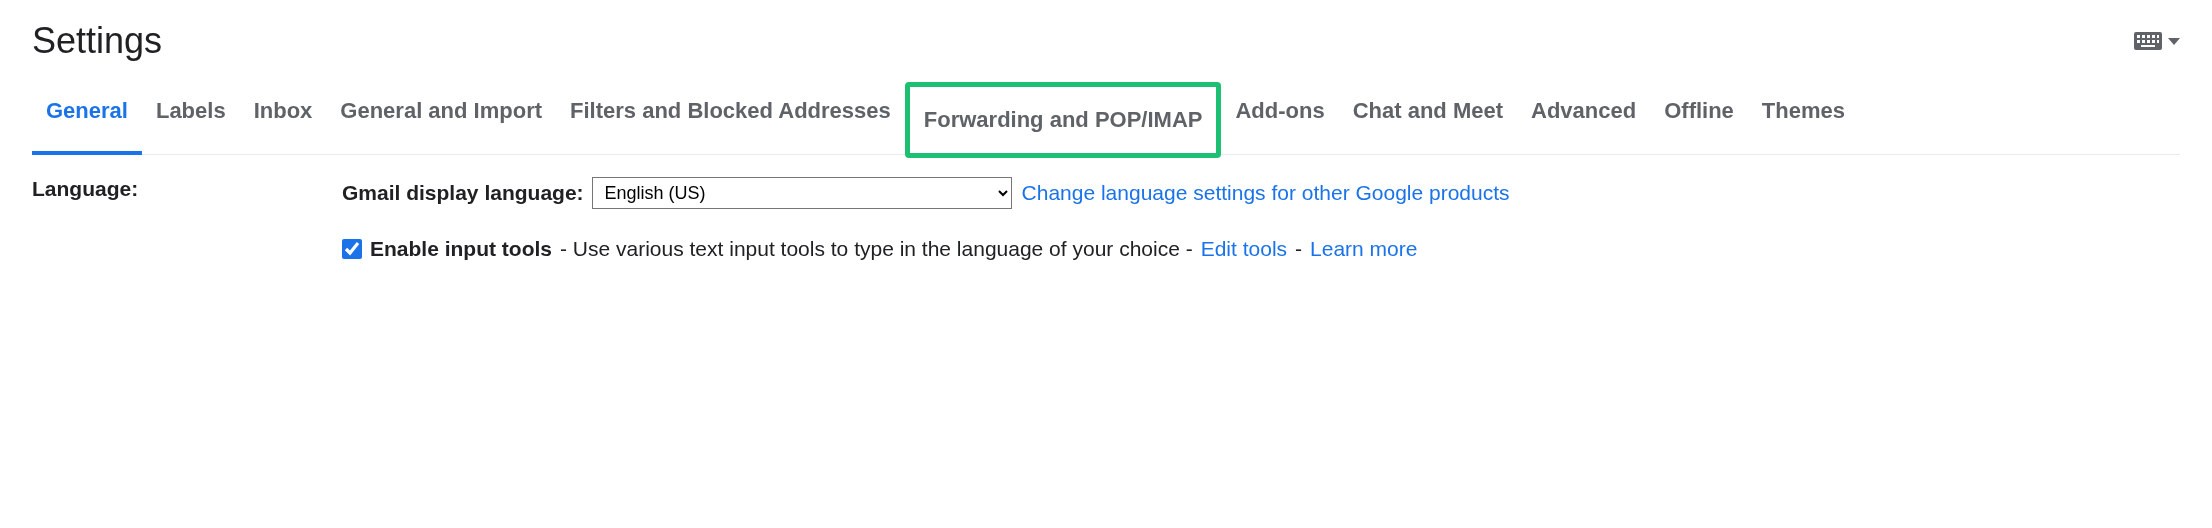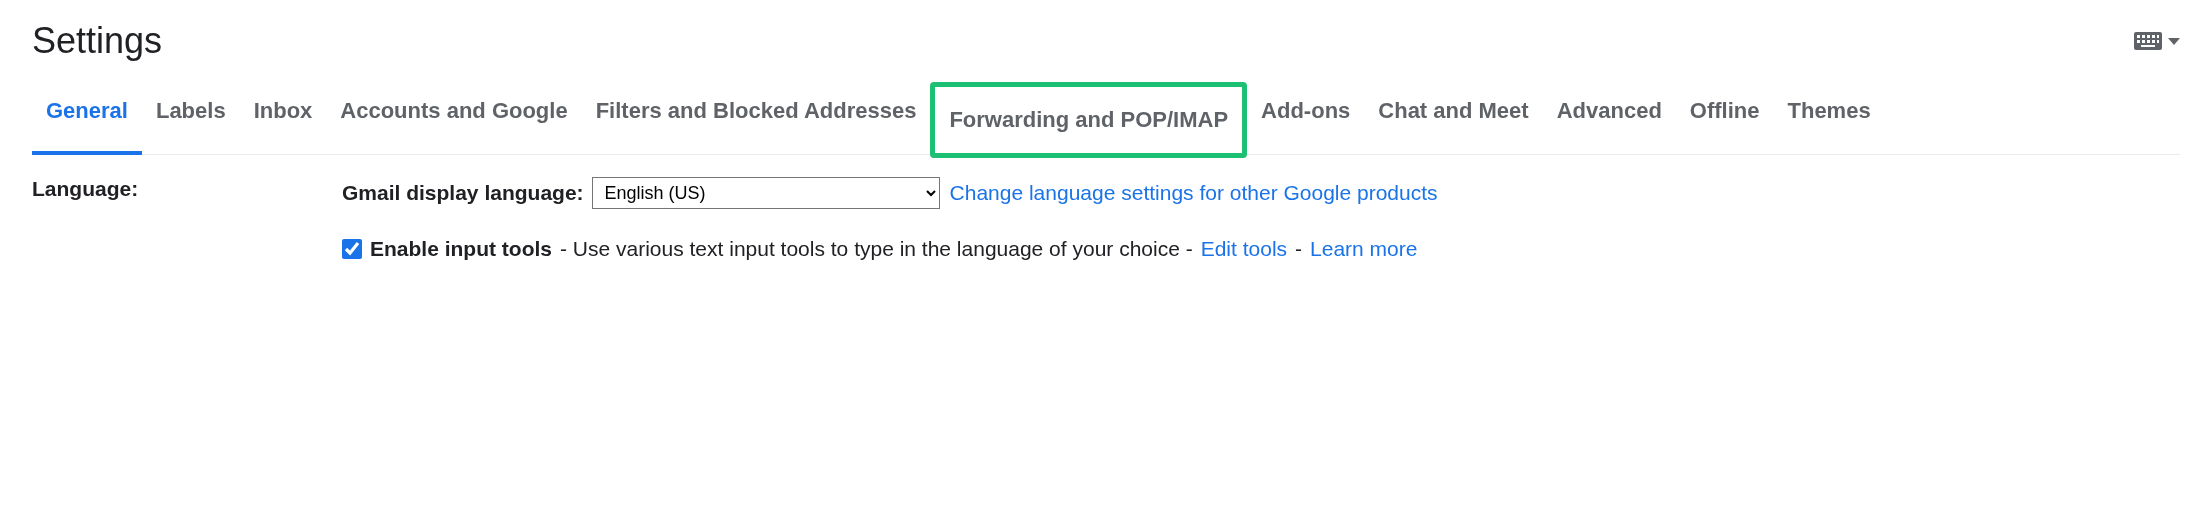--- a/index.html
+++ b/index.html
@@ -99,21 +99,21 @@
       font-size: 21px;
     }
     .row:last-child { margin-bottom: 0; }
     .display-lang-label {
       font-weight: bold;
       margin-right: 8px;
     }
     select {
       font-size: 18px;
       padding: 4px 8px;
-      width: 348px;
+      width: 420px;
       height: 32px;
       border: 1px solid #767676;
       background: #fff;
     }
     .link {
       color: #1a73e8;
       text-decoration: none;
       cursor: pointer;
       margin-left: 10px;
     }
@@ -180,21 +180,21 @@
       </svg>
     </span>
     <span class="chevron-down"></span>
   </div>
 </div>
 
 <div class="tabs">
   <div class="tab active">General</div>
   <div class="tab">Labels</div>
   <div class="tab">Inbox</div>
-  <div class="tab">Accounts and Google</div>
+  <div class="tab">General and Import</div>
   <div class="tab">Filters and Blocked Addresses</div>
   <div class="tab highlighted">Forwarding and POP/IMAP</div>
   <div class="tab">Add-ons</div>
   <div class="tab">Chat and Meet</div>
   <div class="tab">Advanced</div>
   <div class="tab">Offline</div>
   <div class="tab tabs-row2" style="width:100%; max-width:fit-content;">Themes</div>
 </div>
 
 <div class="content">

